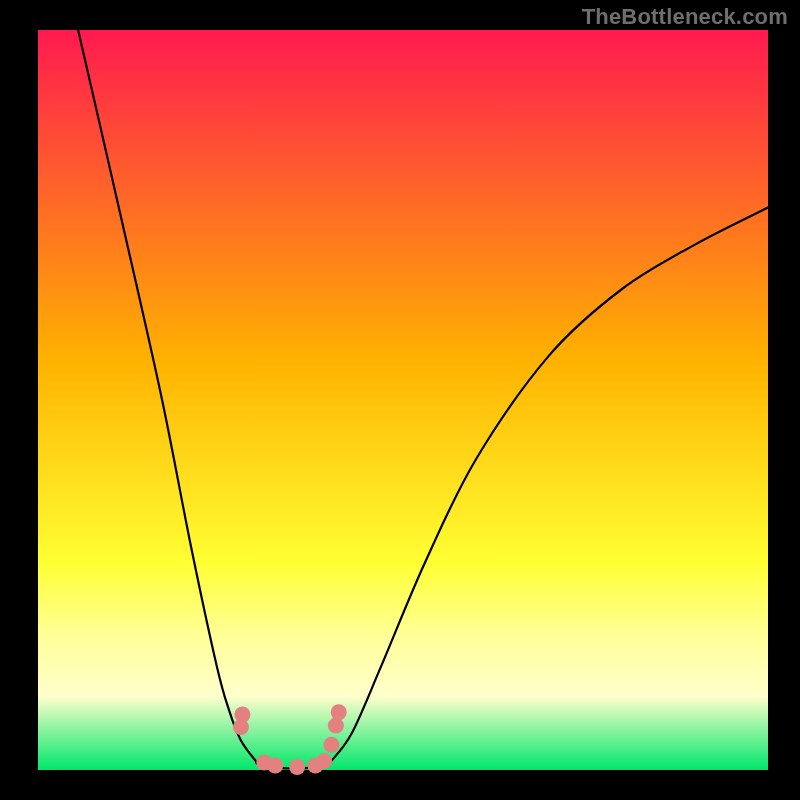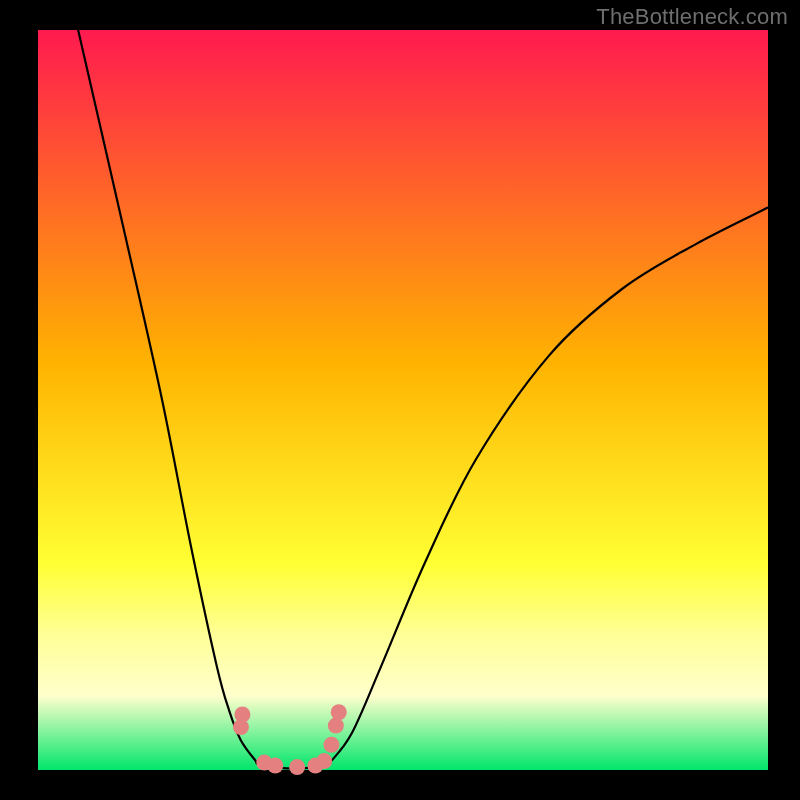--- a/index.html
+++ b/index.html
@@ -15,21 +15,21 @@
     position: relative;
     width: 800px;
     height: 800px;
   }
   .watermark {
     position: absolute;
     top: 4px;
     right: 12px;
     color: #6e6e6e;
     font-size: 22px;
-    font-weight: 400;
+    font-weight: 700;
     letter-spacing: 0.2px;
     z-index: 10;
   }
   svg {
     display: block;
   }
 </style>
 </head>
 <body>
 

